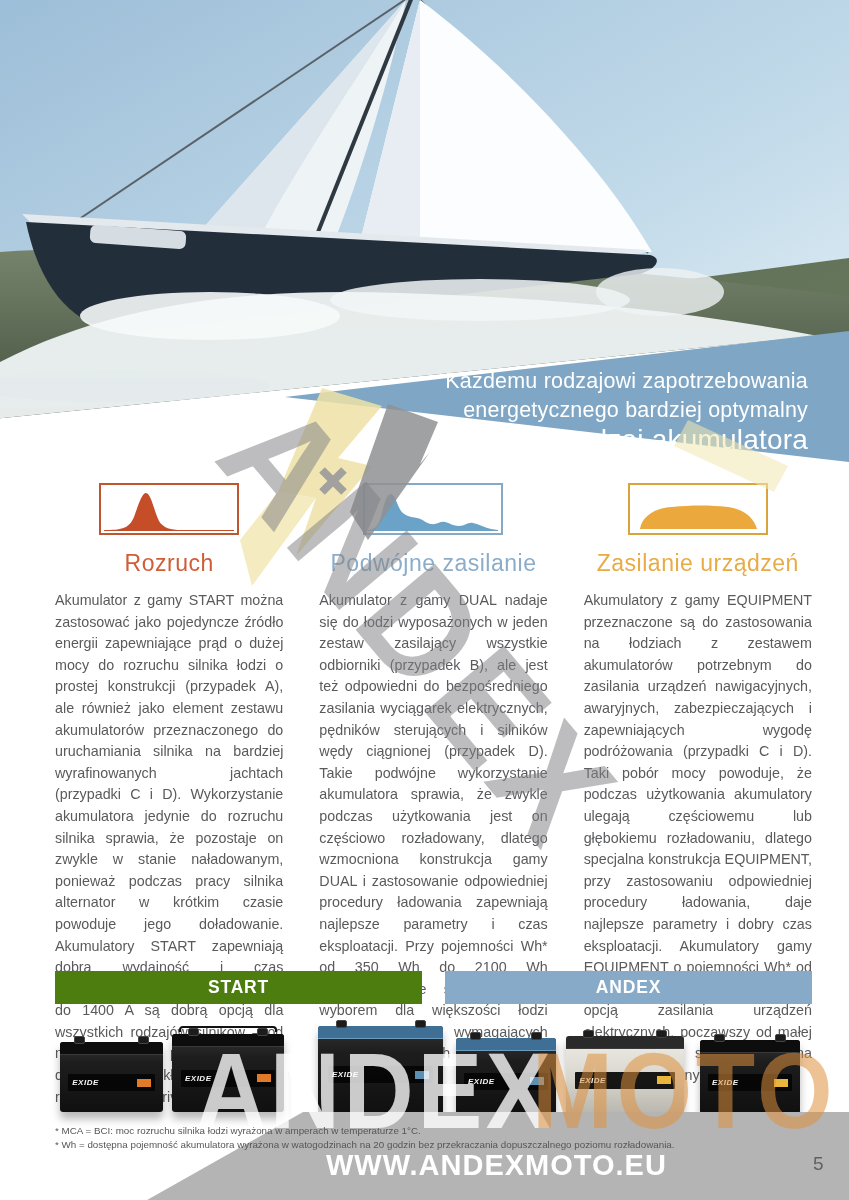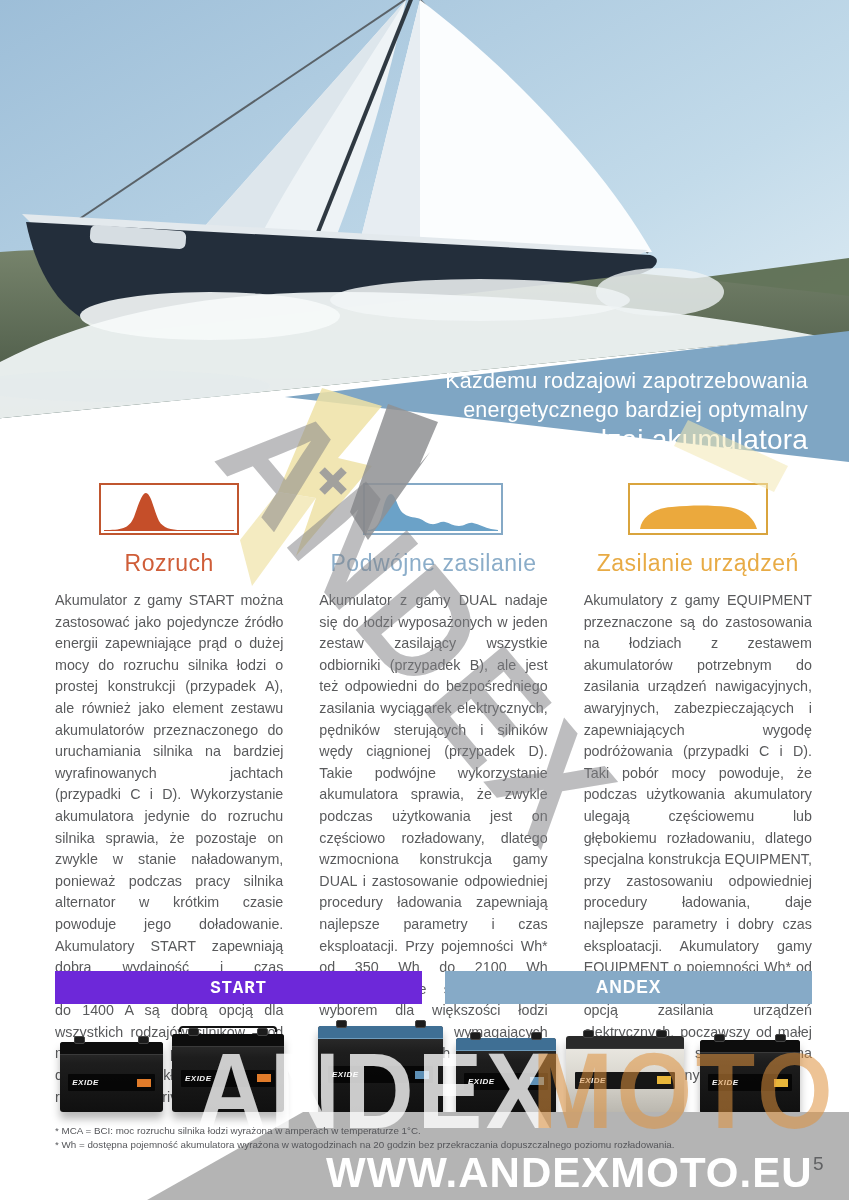--- a/index.html
+++ b/index.html
@@ -29,21 +29,21 @@
   .col-heading { text-align:center; font-size:23px; letter-spacing:.5px; margin-top:15px; font-weight:400; }
   .col-heading.start { color:#cf5d38; }
   .col-heading.dual  { color:#8badc9; }
   .col-heading.equip { color:#e8ab45; }
   .col-body { margin-top:13px; font-size:14.3px; line-height:21.6px; color:#595a5c;
               text-align:justify; }
 
   .btns { position:absolute; left:55px; top:971px; width:757px; display:flex; gap:23px; z-index:3; }
   .btn { flex:1; height:33px; display:flex; align-items:center; justify-content:center;
          color:#ffffff; font-size:17.5px; font-weight:700; letter-spacing:.8px; }
-  .btn.start { background:#6d28d9;font-family:Liberation Mono, monospace; }
+  .btn.start { background:#4d7c0f; }
   .btn.dual  { background:#86aac7; }
   .btn.equip { background:#e6a43c; }
 
   
   .bats { position:absolute; left:0; top:0; width:849px; height:1200px; z-index:30; pointer-events:none; }
   .bat { position:absolute; border-radius:3px; box-shadow:0 7px 9px rgba(0,0,0,.28);
          background:linear-gradient(180deg,#343434 0%,#1d1d1d 30%,#101010 100%); }
   .bat .top { position:absolute; left:0; right:0; top:0; height:13px; background:#0d0d0d;
               border-radius:3px 3px 0 0; border-bottom:1px solid #3a3a3a; }
   .bat .t1,.bat .t2 { position:absolute; top:-6px; width:11px; height:8px; background:#1c1c1c;
@@ -68,21 +68,21 @@
                 background:#b4b4b4; clip-path:polygon(23% 0,100% 0,100% 100%,1% 100%); }
   .wm-bot { position:absolute; top:1028px; z-index:45; pointer-events:none; font-size:108px;
             font-weight:700; letter-spacing:4px; transform:scaleX(.9); transform-origin:0 0; }
   .wm-bot.white { left:196px; color:rgba(255,255,255,.78); }
   .wm-bot.orange { left:532px; color:rgba(223,146,62,.55); }
 
   
   .footnotes { position:absolute; left:55px; top:1124px; z-index:50; color:#55565a;
                font-size:9.8px; line-height:14px; }
   .site { position:absolute; left:326px; top:1149px; z-index:50; color:#ffffff;
-          font-size:42px; font-weight:700; letter-spacing:1px; }
+          font-size:29px; font-weight:700; letter-spacing:1px; }
   .pagenum { position:absolute; left:813px; top:1153px; z-index:50; color:#616264; font-size:19px; }
 </style>
 </head>
 <body>
 
 <div class="page">
 
   <div class="photo">
     <svg width="849" height="470" viewBox="0 0 849 470">
       <defs>

